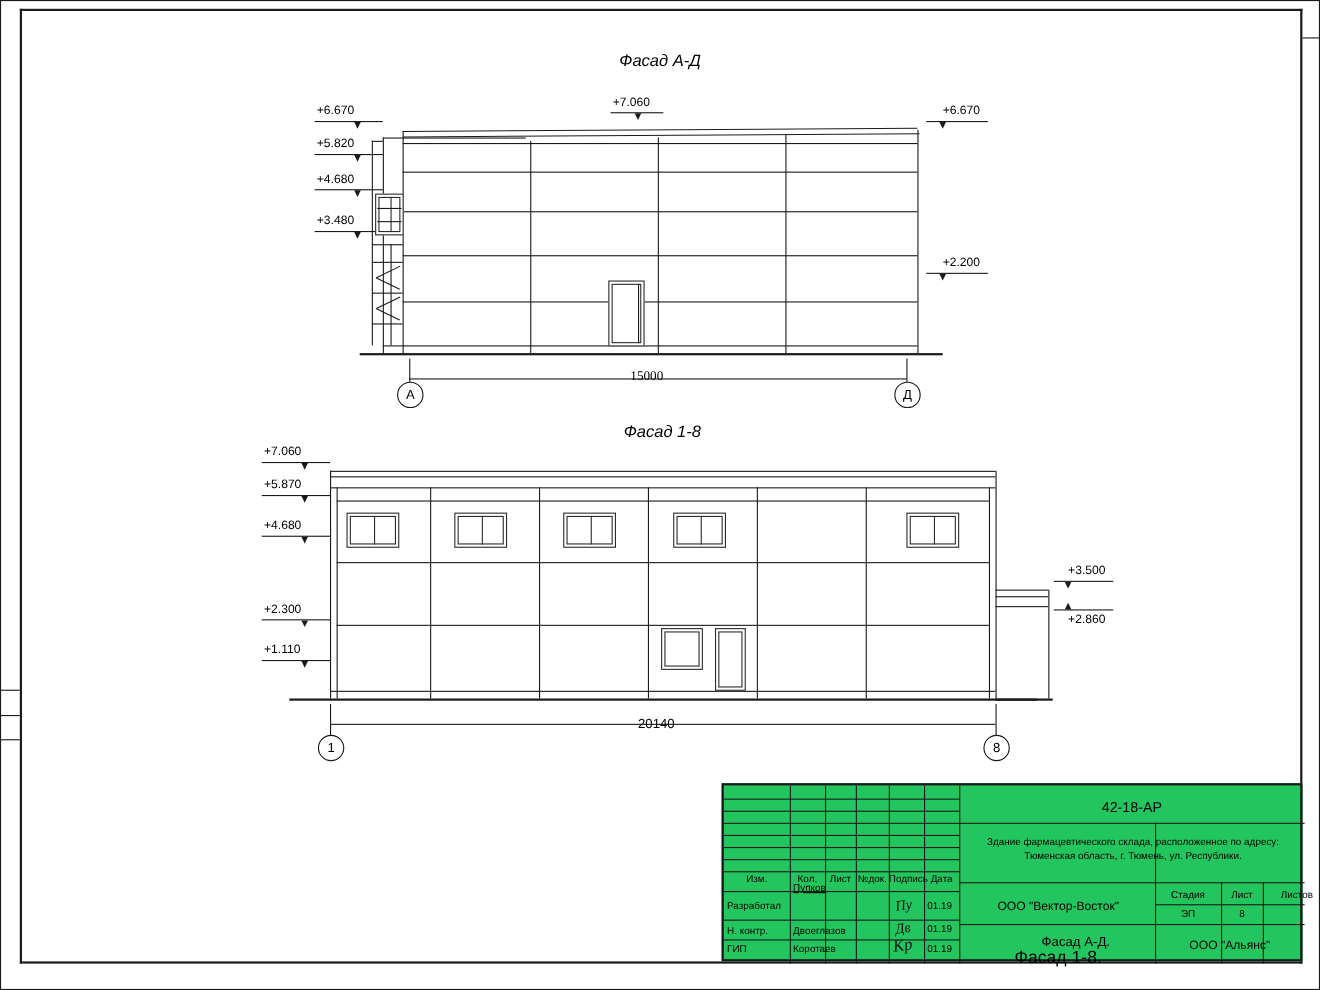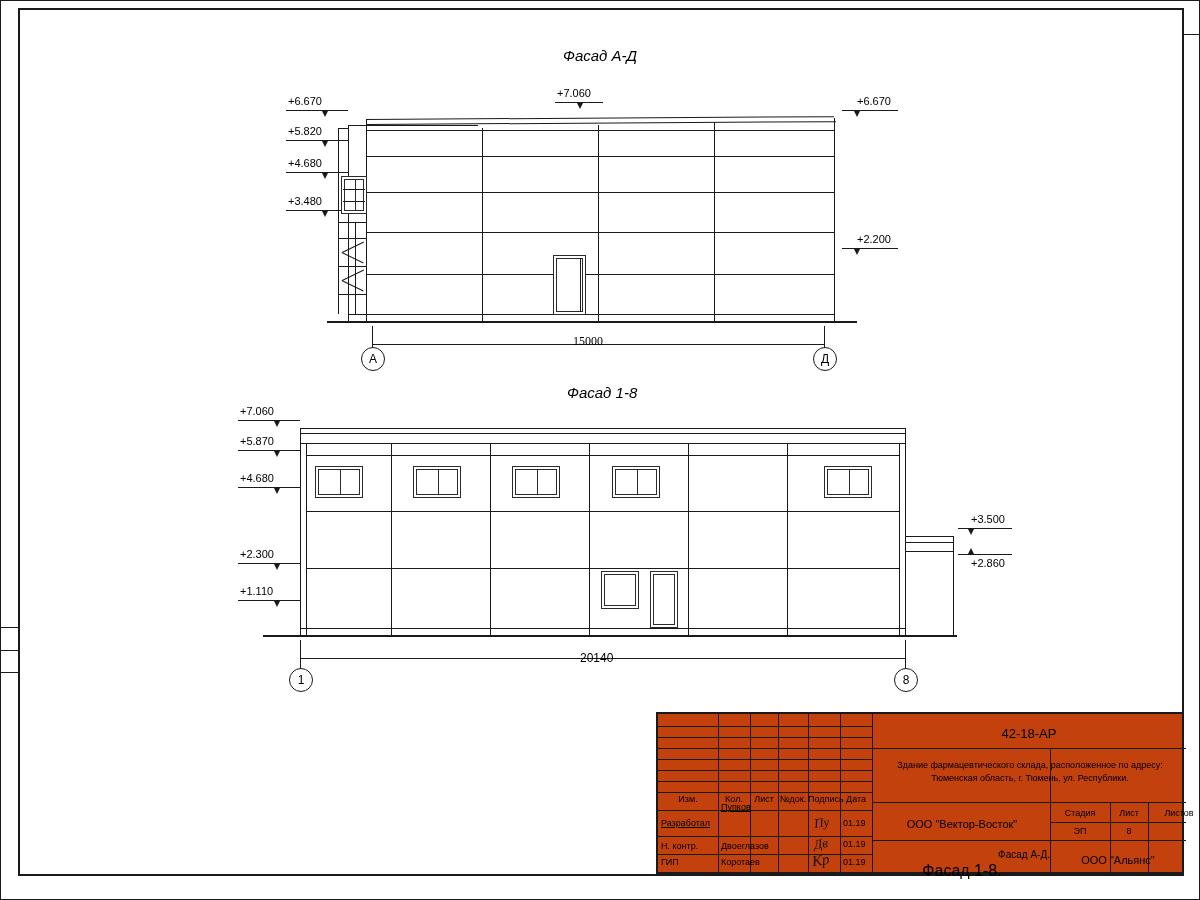--- a/index.html
+++ b/index.html
@@ -85,21 +85,21 @@
   }
   
   #stamp {
     position: absolute;
     left: 656px;
     top: 712px;
     width: 528px;
     height: 162px;
     border: 2px solid #1a1a1a;
     box-sizing: border-box;
-    background: #c2410c;
+    background: #22c55e;
   }
   .st-txt {
     position: absolute;
     font-size: 9px;
     color: #000;
     white-space: nowrap;
   }
   .st-center {
     position: absolute;
     text-align: center;
@@ -334,38 +334,38 @@
     <div class="st-center b" style="left:216px; top:46px; width:312px;">Здание фармацевтического склада, расположенное по адресу:</div>
     <div class="st-center b" style="left:216px; top:59px; width:312px;">Тюменская область, г. Тюмень, ул. Республики.</div>
 
     <div class="st-center" style="left:0px; top:80px; width:60px;">Изм.</div>
     <div class="st-center" style="left:60px; top:80px; width:32px;">Кол.</div>
     <div class="st-center" style="left:92px; top:80px; width:28px;">Лист</div>
     <div class="st-center" style="left:120px; top:80px; width:30px;">№док.</div>
     <div class="st-center" style="left:150px; top:80px; width:32px;">Подпись</div>
     <div class="st-center" style="left:182px; top:80px; width:32px;">Дата</div>
 
-    <div class="st-txt" style="left:3px; top:104px;text-decoration:underline;">Разработал</div>
+    <div class="st-txt" style="left:3px; top:104px;">Разработал</div>
     <div class="st-txt" style="left:63px; top:88px;text-decoration:underline;">Пупков</div>
     <div class="sig" style="left:156px; top:101px;">Пу</div>
     <div class="st-txt" style="left:185px; top:104px;">01.19</div>
 
     <div class="st-txt" style="left:3px; top:127px;">Н. контр.</div>
     <div class="st-txt" style="left:63px; top:127px;">Двоеглазов</div>
     <div class="sig" style="left:156px; top:122px;">Дв</div>
     <div class="st-txt" style="left:185px; top:125px;">01.19</div>
 
     <div class="st-txt" style="left:3px; top:143px;">ГИП</div>
     <div class="st-txt" style="left:63px; top:143px;">Коротаев</div>
     <div class="sig" style="left:154px; top:138px; font-size:15px;">Кр</div>
     <div class="st-txt" style="left:185px; top:143px;">01.19</div>
 
     <div class="st-center b" style="left:216px; top:104px; width:176px; font-size:11px;">ООО "Вектор-Восток"</div>
 
-    <div class="st-center b" style="left:216px; top:135px; width:176px; font-size:10px;text-align:right;">Фасад А-Д.</div>
+    <div class="st-center b" style="left:232px; top:135px; width:176px; font-size:12px;">Фасад А-Д.</div>
     <div class="st-center b" style="left:216px; top:148px; width:176px; font-size:16px;">Фасад 1-8.</div>
 
     <div class="st-center" style="left:392px; top:94px; width:60px;">Стадия</div>
     <div class="st-center" style="left:452px; top:94px; width:38px;">Лист</div>
     <div class="st-center" style="left:490px; top:94px; width:38px;padding-left:12px;">Листов</div>
 
     <div class="st-center b" style="left:392px; top:112px; width:60px;">ЭП</div>
     <div class="st-center b" style="left:452px; top:112px; width:38px;">8</div>
     <div class="st-center b" style="left:490px; top:112px; width:38px;"></div>
 

